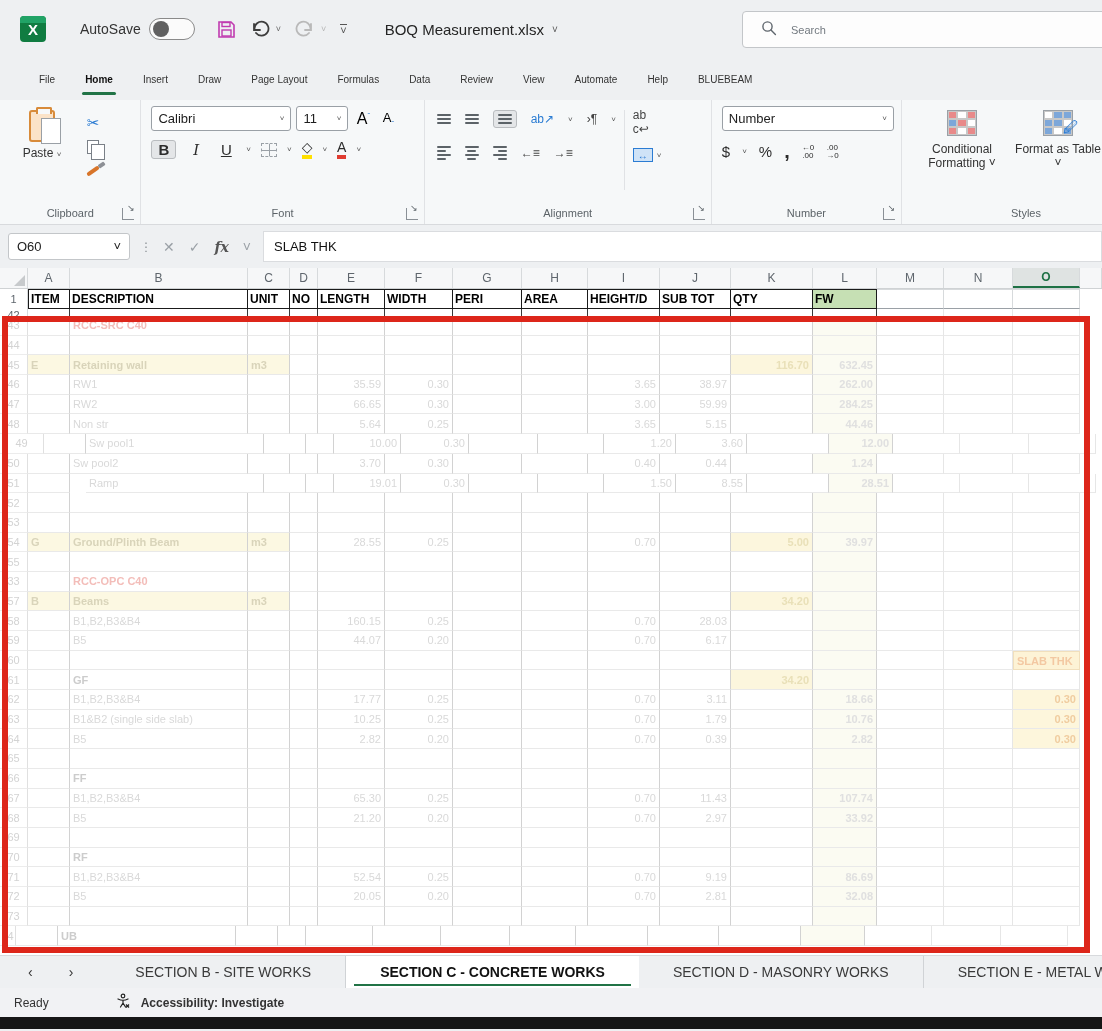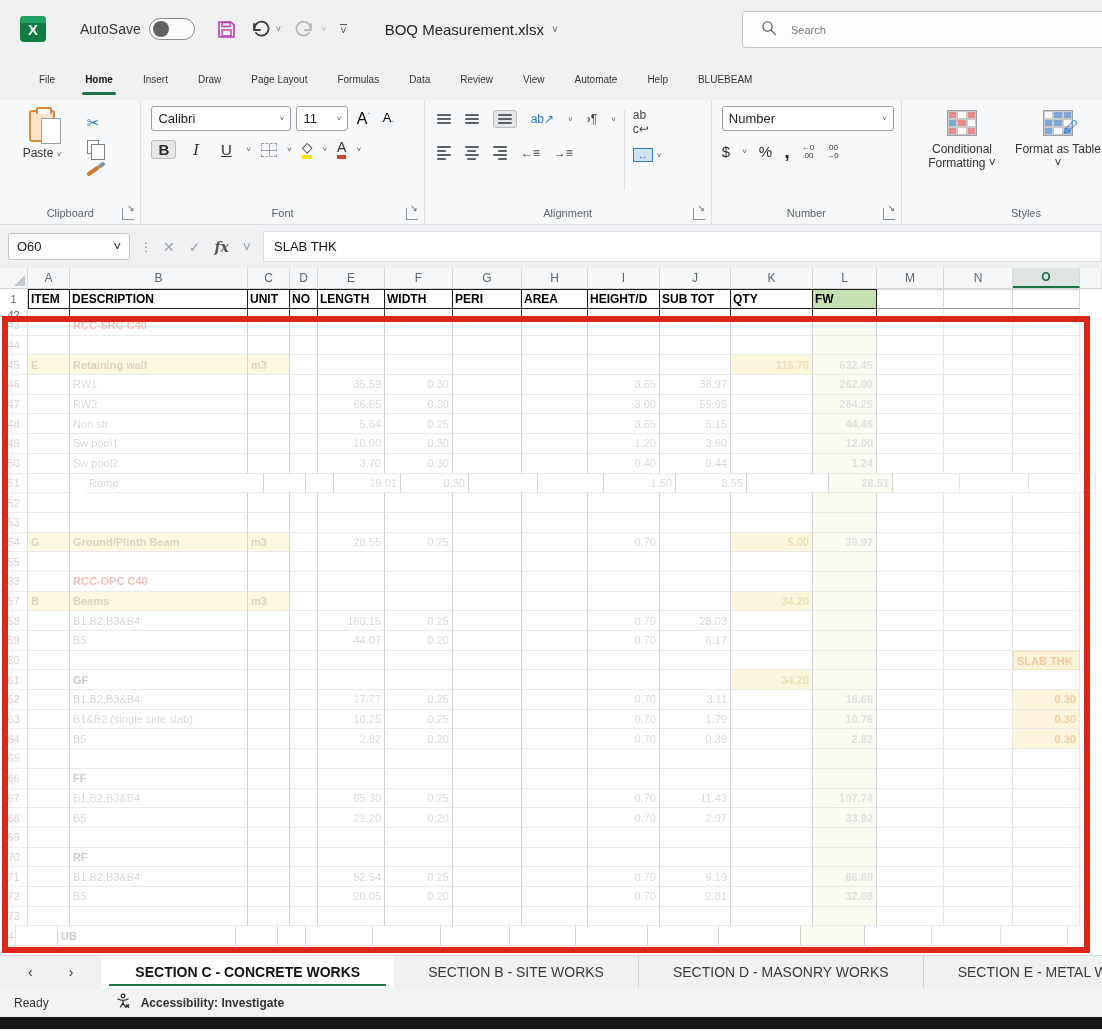--- a/index.html
+++ b/index.html
@@ -549,21 +549,21 @@
         <div class="scell dark" style="width: 66px;"></div>
         <div class="scell dark f-num" style="width: 72px;">3.65</div>
         <div class="scell dark f-num" style="width: 71px;">5.15</div>
         <div class="scell dark" style="width: 82px;"></div>
         <div class="scell dark lcol f-fwb" style="width: 64px;">44.46</div>
         <div class="scell" style="width: 67px;"></div>
         <div class="scell" style="width: 69px;"></div>
         <div class="scell" style="width: 67px;"></div>
       </div>
       <div class="srow">
-        <div class="srn" style="width: 28px;">49</div>
+        <div class="srn" style="width: 44px;">49</div>
         <div class="scell dark" style="width: 42px;"></div>
         <div class="scell dark f-txt" style="width: 178px;">Sw pool1</div>
         <div class="scell dark" style="width: 42px;"></div>
         <div class="scell dark" style="width: 28px;"></div>
         <div class="scell dark f-num" style="width: 67px;">10.00</div>
         <div class="scell dark f-num" style="width: 68px;">0.30</div>
         <div class="scell dark" style="width: 69px;"></div>
         <div class="scell dark" style="width: 66px;"></div>
         <div class="scell dark f-num" style="width: 72px;">1.20</div>
         <div class="scell dark f-num" style="width: 71px;">3.60</div>
@@ -1026,22 +1026,22 @@
     </div>
   <div class="redbox"></div>
 </div>
 
 <div class="tabbar">
   <div class="tab-nav">
     <span>‹</span>
     <span>›</span>
   </div>
   <div style="display:flex;" id="sheettabs">
+      <div class="sheettab">SECTION B - SITE WORKS</div>
       <div class="sheettab active">SECTION C - CONCRETE WORKS</div>
-      <div class="sheettab">SECTION B - SITE WORKS</div>
       <div class="sheettab">SECTION D - MASONRY WORKS</div>
       <div class="sheettab">SECTION E - METAL WORKS</div>
     </div>
 </div>
 
 <div class="statusbar">
   <span>Ready</span>
   <span style="margin-left:56px;">
     <svg width="16" height="16" viewBox="0 0 16 16">
         <circle cx="8" cy="3" r="1.8" fill="none" stroke="#222" stroke-width="1.2"></circle>

